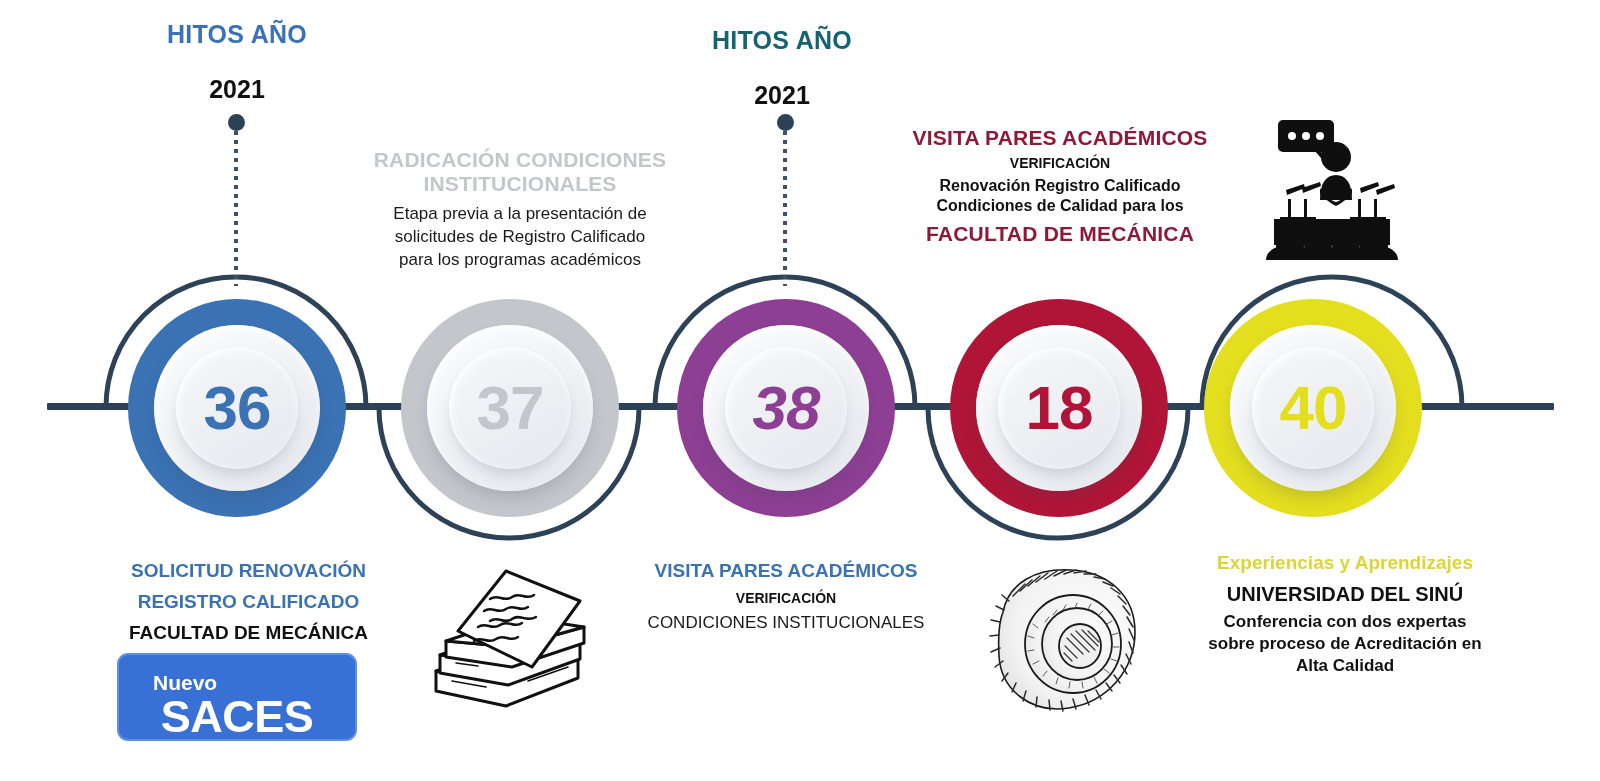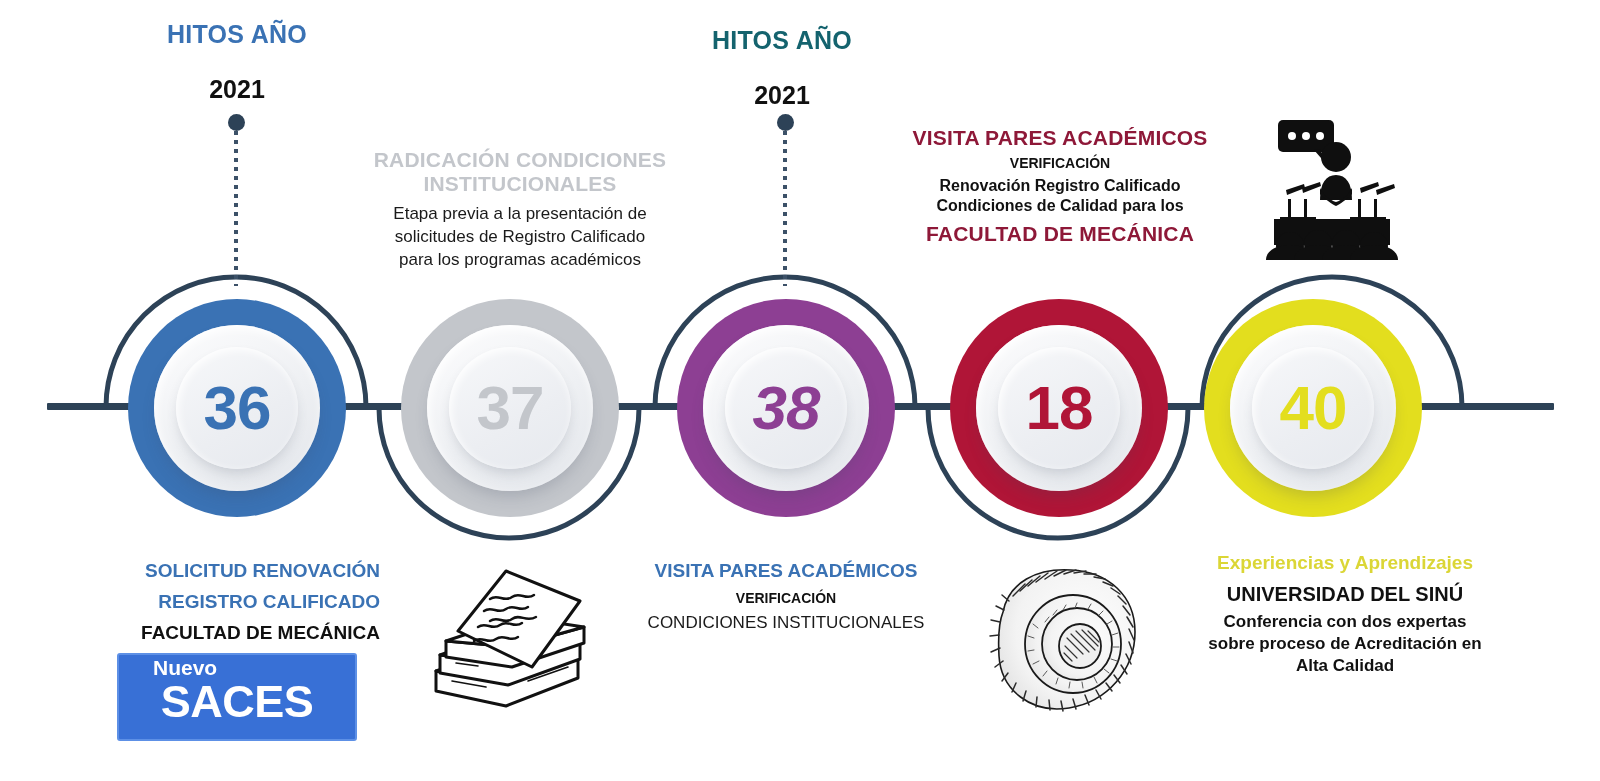--- a/index.html
+++ b/index.html
@@ -103,24 +103,24 @@
   }
   .t-foot {
     font-size: 19px; font-weight: bold; line-height: 1.2;
   }
 
   
   .saces {
     position: absolute;
     width: 240px; height: 88px;
     background: #3870d6;
-    border-radius: 3px;
+    border-radius: 11px;
     border: 2px solid #5d90e6;
     display: flex; flex-direction: column;
-    align-items: center; justify-content: flex-start;
+    align-items: center; justify-content: flex-end;
     padding-top: 2px;
   }
   .saces-nuevo {
     color: #ffffff; font-weight: bold; font-size: 21px;
     letter-spacing: 0px; line-height: 1; margin-bottom: 1px;
     align-self: flex-start; margin-left: 34px;
   }
   .saces-main {
     color: #ffffff; font-weight: bold; font-size: 45px;
     letter-spacing: -0.5px; line-height: 1;
@@ -275,21 +275,21 @@
         <circle cx="112" cy="128" r="14"></circle>
 
         <path d="M4 142 C4 133 14 127 28 127 C42 127 52 133 52 142 Z"></path>
         <path d="M32 142 C32 133 42 127 56 127 C70 127 80 133 80 142 Z"></path>
         <path d="M60 142 C60 133 70 127 84 127 C98 127 108 133 108 142 Z"></path>
         <path d="M88 142 C88 133 98 127 112 127 C126 127 136 133 136 142 Z"></path>
       </g>
     </svg>
   </div>
 
-  <div class="txt" style="left:95px; top:560px; width:285px;text-align:right;">
+  <div class="txt" style="left:106px; top:560px; width:285px;">
     <div class="t-foot" style="color:#3a72b4;">SOLICITUD RENOVACIÓN</div>
     <div class="t-foot" style="color:#3a72b4; margin-top:8px;">REGISTRO CALIFICADO</div>
     <div class="t-foot" style="color:#111111; margin-top:8px;">FACULTAD DE MECÁNICA</div>
   </div>
   <div class="saces" style="left:117px; top:653px;">
     <div class="saces-nuevo">Nuevo</div>
     <div class="saces-main">SACES</div>
   </div>
 
   <div class="icon-wrap" style="left:428px; top:563px;">

